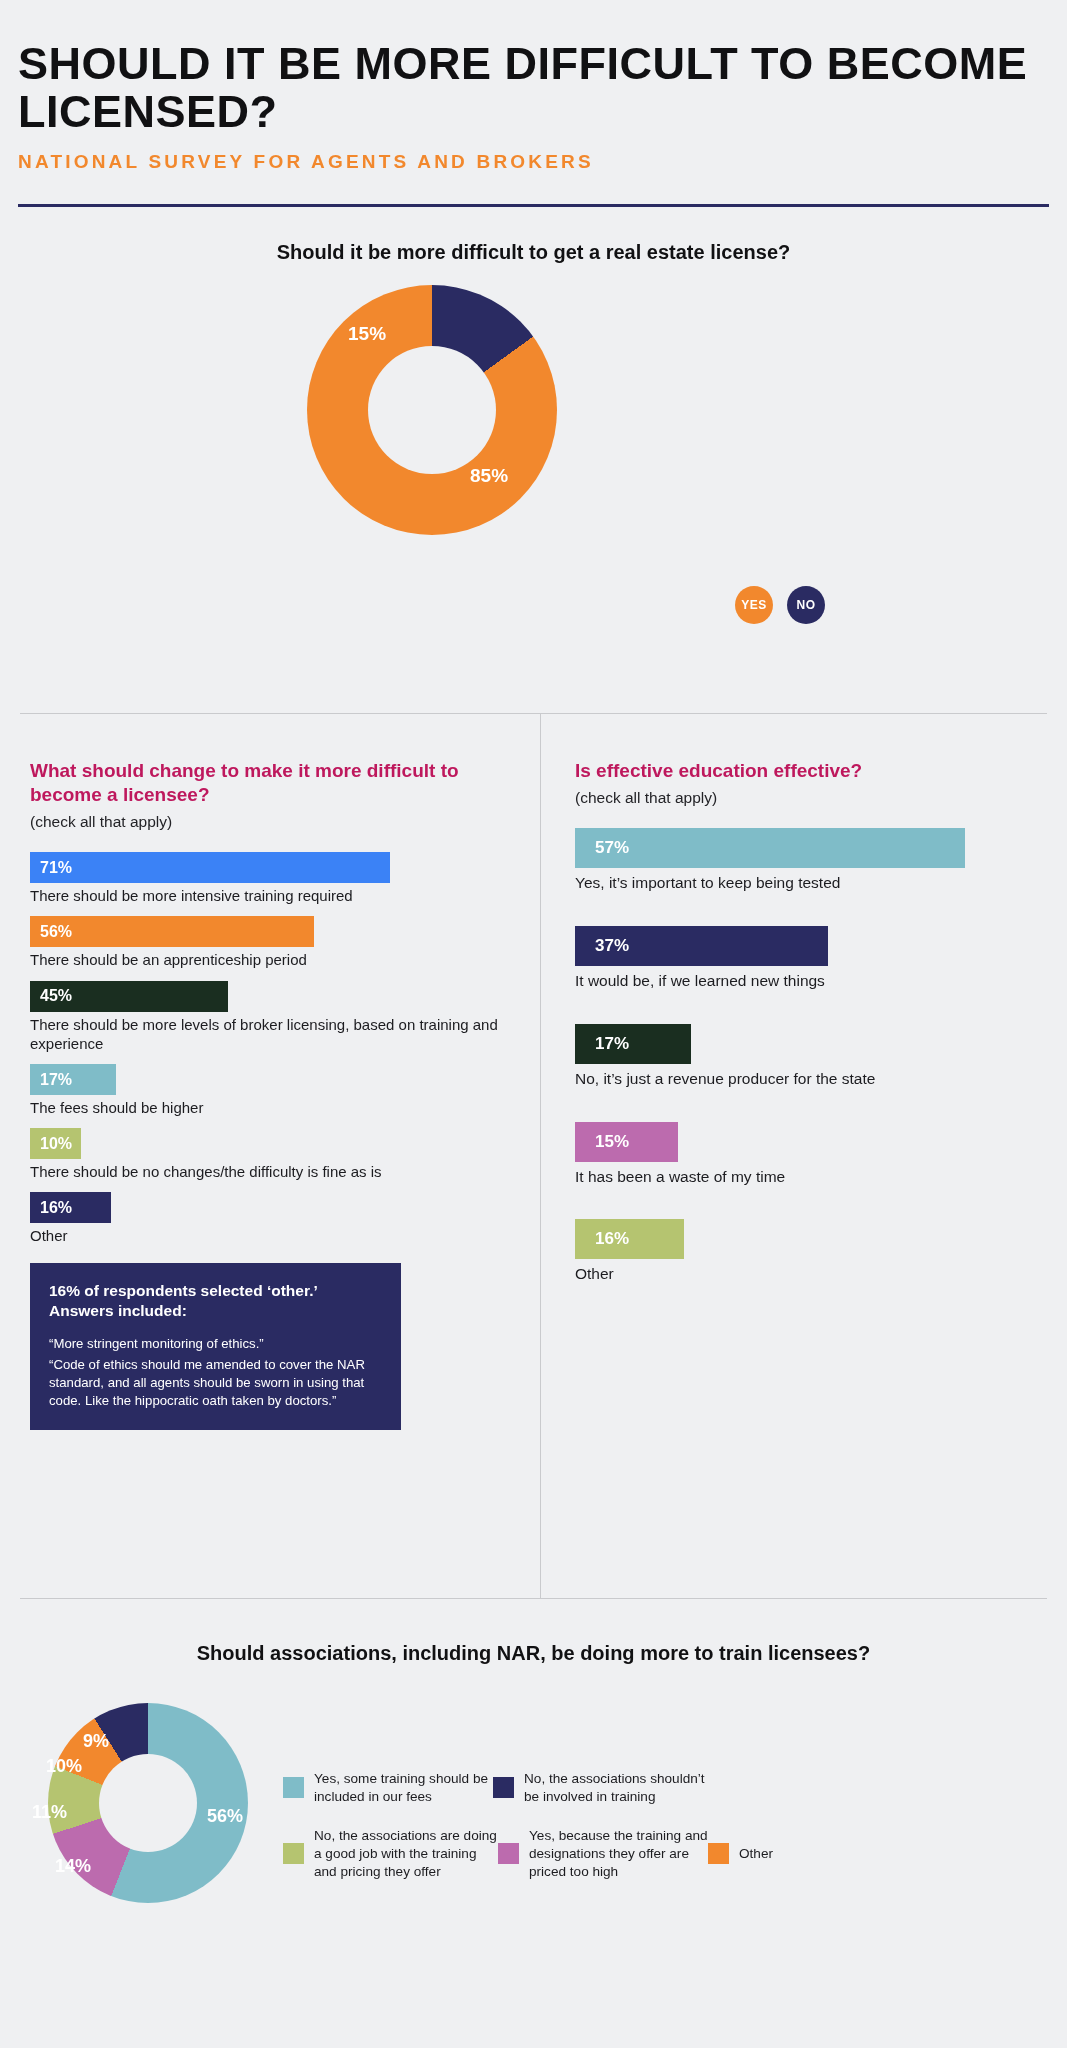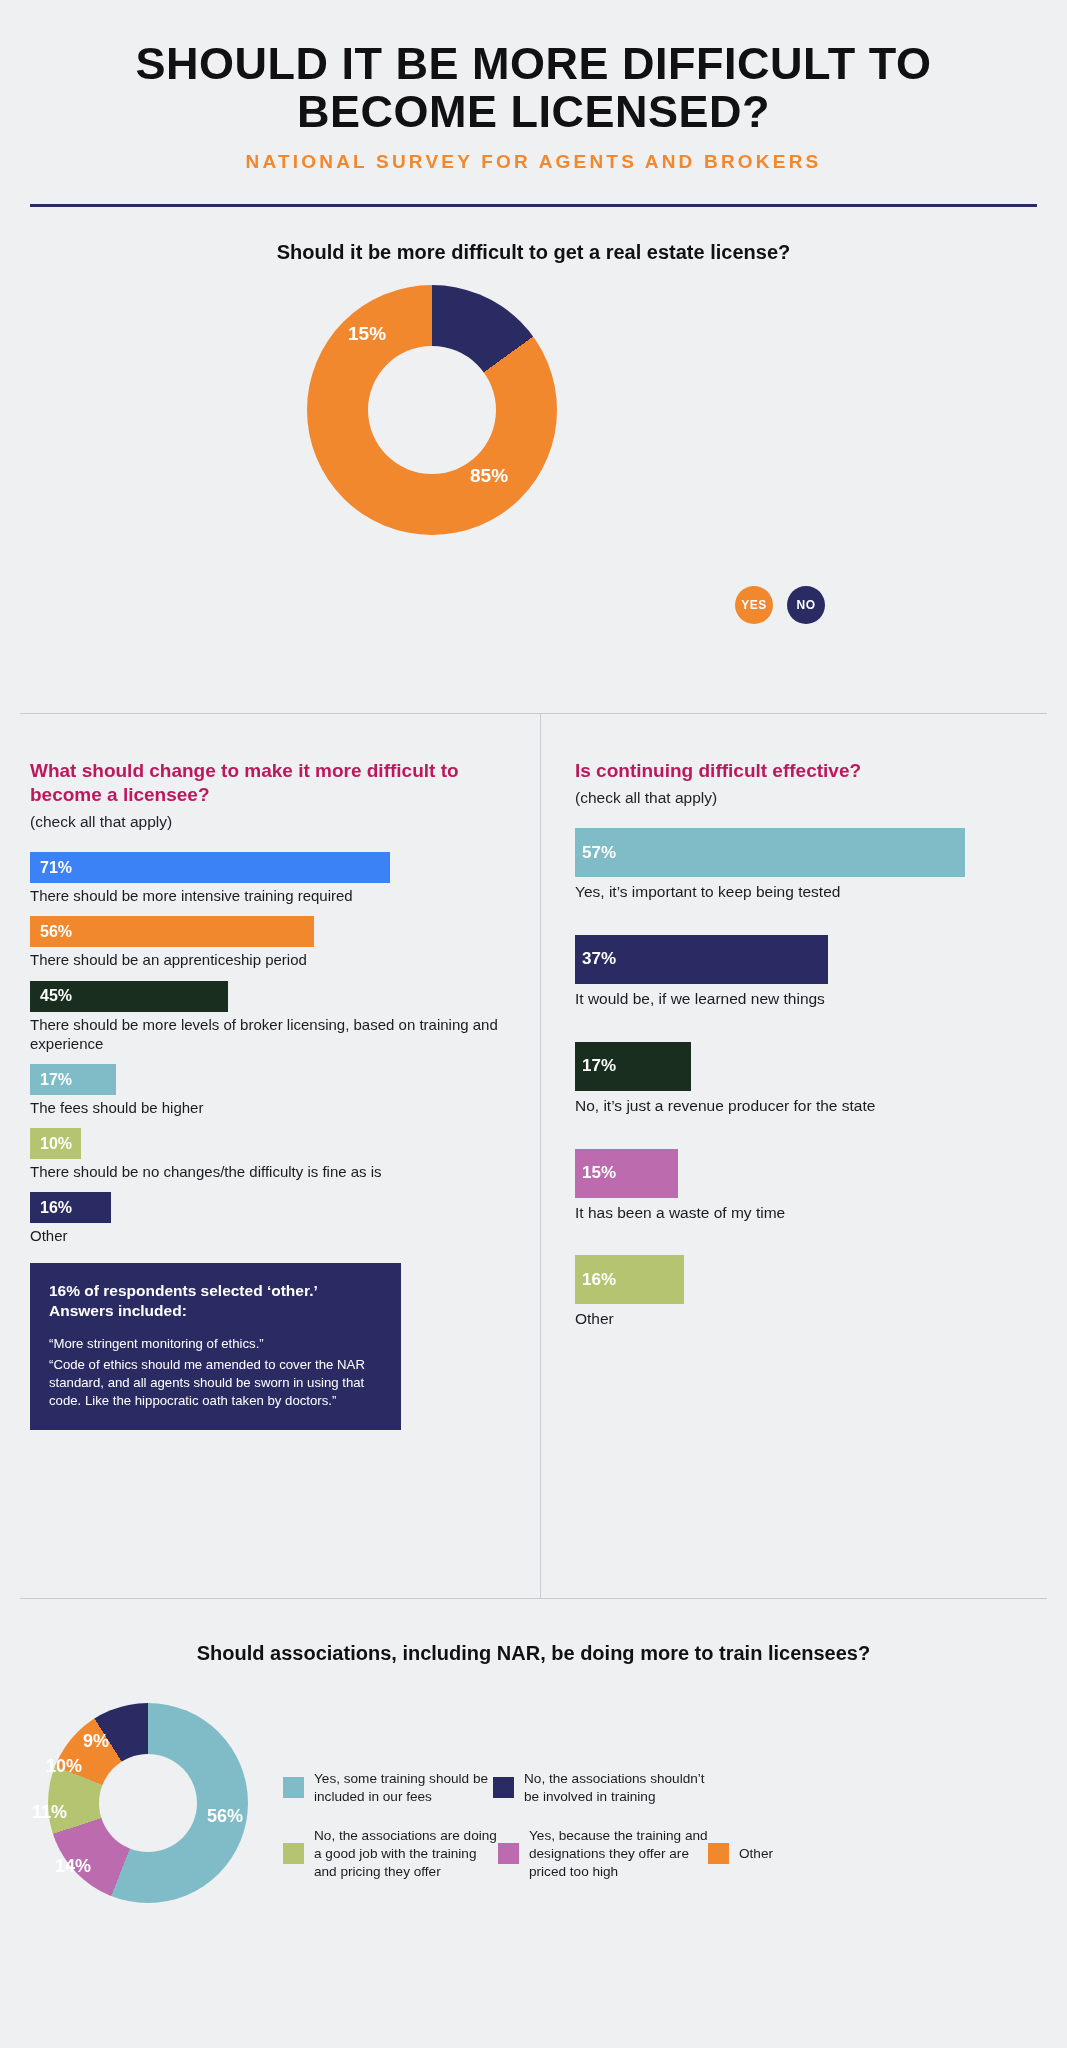--- a/index.html
+++ b/index.html
@@ -6,21 +6,21 @@
   html,body { width:1067px; height:2048px; }
   body {
     background:#eff0f2;
     font-family:"Liberation Sans", sans-serif;
     color:#17171a;
     position:relative;
     overflow:hidden;
   }
 
   
-  .header { padding:40px 30px 0; text-align:center; }
+  .header { padding:40px 18px 0; }
   .header h1 {
     font-size:45px;
     font-weight:bold;
     letter-spacing:0.5px;
     line-height:1.06;
     color:#111113;
     text-transform:uppercase;
   }
   .header .subtitle {
     margin-top:16px;
@@ -107,21 +107,21 @@
   .bar {
     height:31px;
     display:flex; align-items:center;
     padding-left:10px;
     color:#fff; font-weight:bold; font-size:16px;
   }
   .bar-label {
     font-size:15px; color:#1c1c20; line-height:1.28;
     margin-top:3px; margin-bottom:11px;
   }
-  .col-right .bar { height:49px; padding-left:7px; font-size:17px; }
+  .col-right .bar { height:40px; padding-left:20px; font-size:17px; }
   .col-right .bar-label { font-size:15.5px; margin-top:5px; margin-bottom:33px; }
 
   
   .callout {
     background:#2A2B62;
     color:#fff;
     padding:18px 19px 20px;
     margin-top:17px;
     width:371px;
   }
@@ -228,21 +228,21 @@
       </div>
 
     <div class="callout">
       <div class="c-head">16% of respondents selected ‘other.’ Answers included:</div>
       <div class="c-quote">“More stringent monitoring of ethics.”</div>
       <div class="c-quote">“Code of ethics should me amended to cover the NAR standard, and all agents should be sworn in using that code. Like the hippocratic oath taken by doctors.”</div>
     </div>
   </div>
 
   <div class="col col-right">
-    <h2>Is continuing difficult effective?</h2>
+    <h2>Is effective education effective?</h2>
     <div class="hint">(check all that apply)</div>
     <div class="bars" id="bars-right">
         <div class="bar-row">
           <div class="bar" style="background: rgb(127, 188, 200); width: 390px;">57%</div>
           <div class="bar-label">Yes, it’s important to keep being tested</div>
         </div>
         <div class="bar-row">
           <div class="bar" style="background: rgb(42, 43, 98); width: 253px;">37%</div>
           <div class="bar-label">It would be, if we learned new things</div>
         </div>

